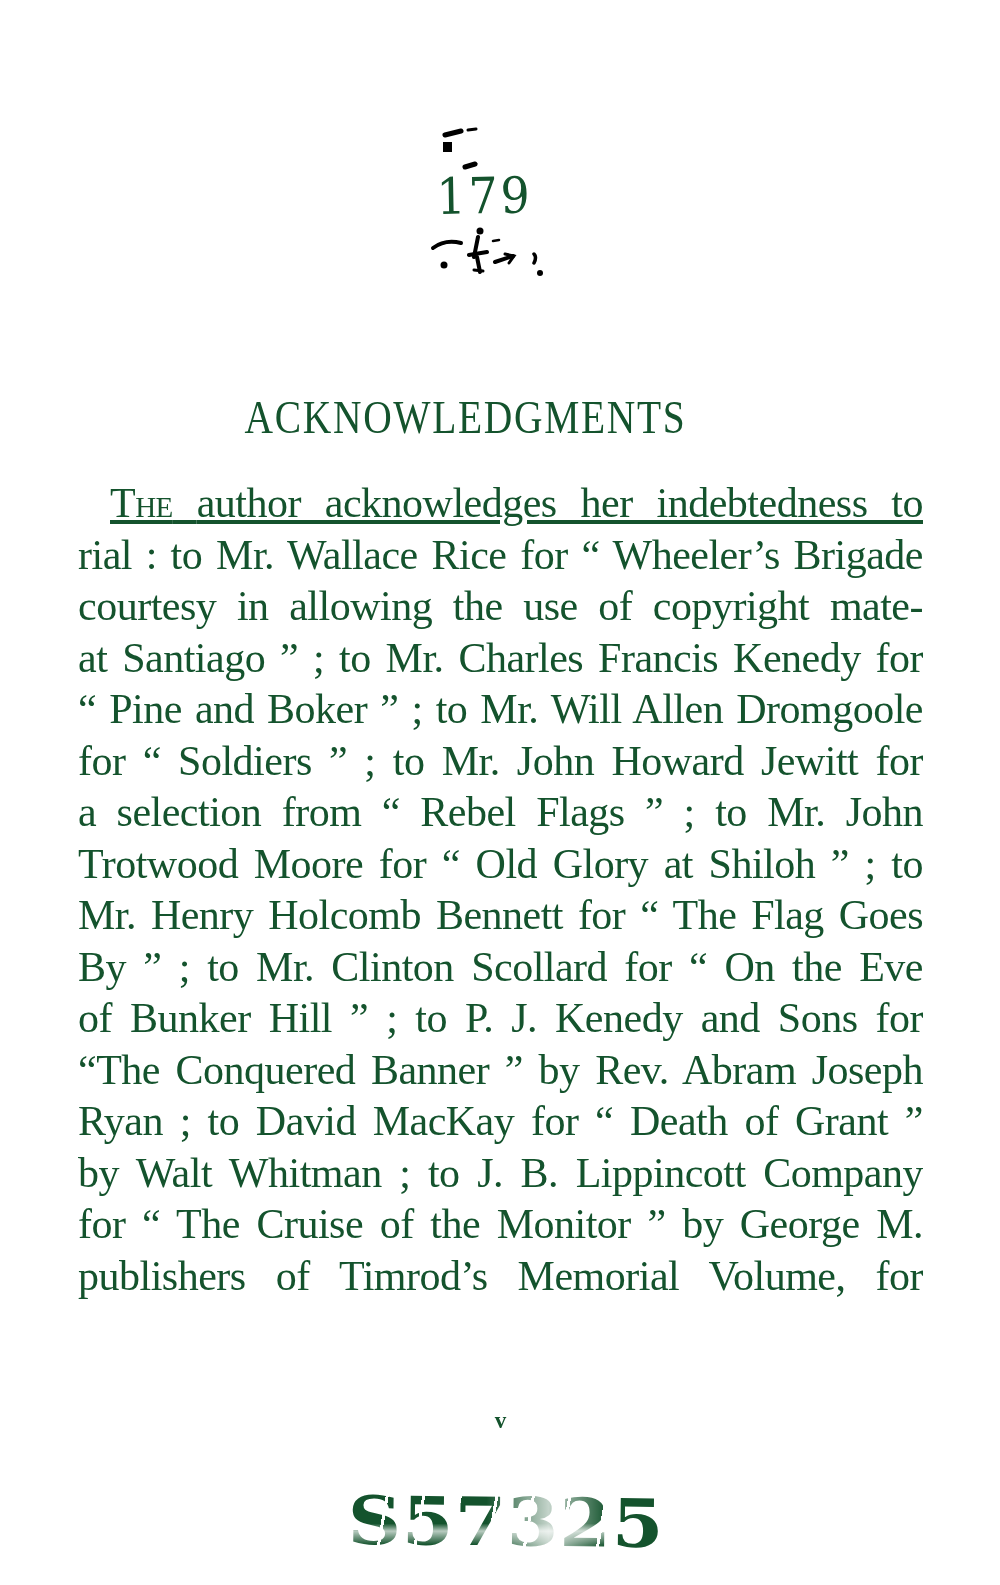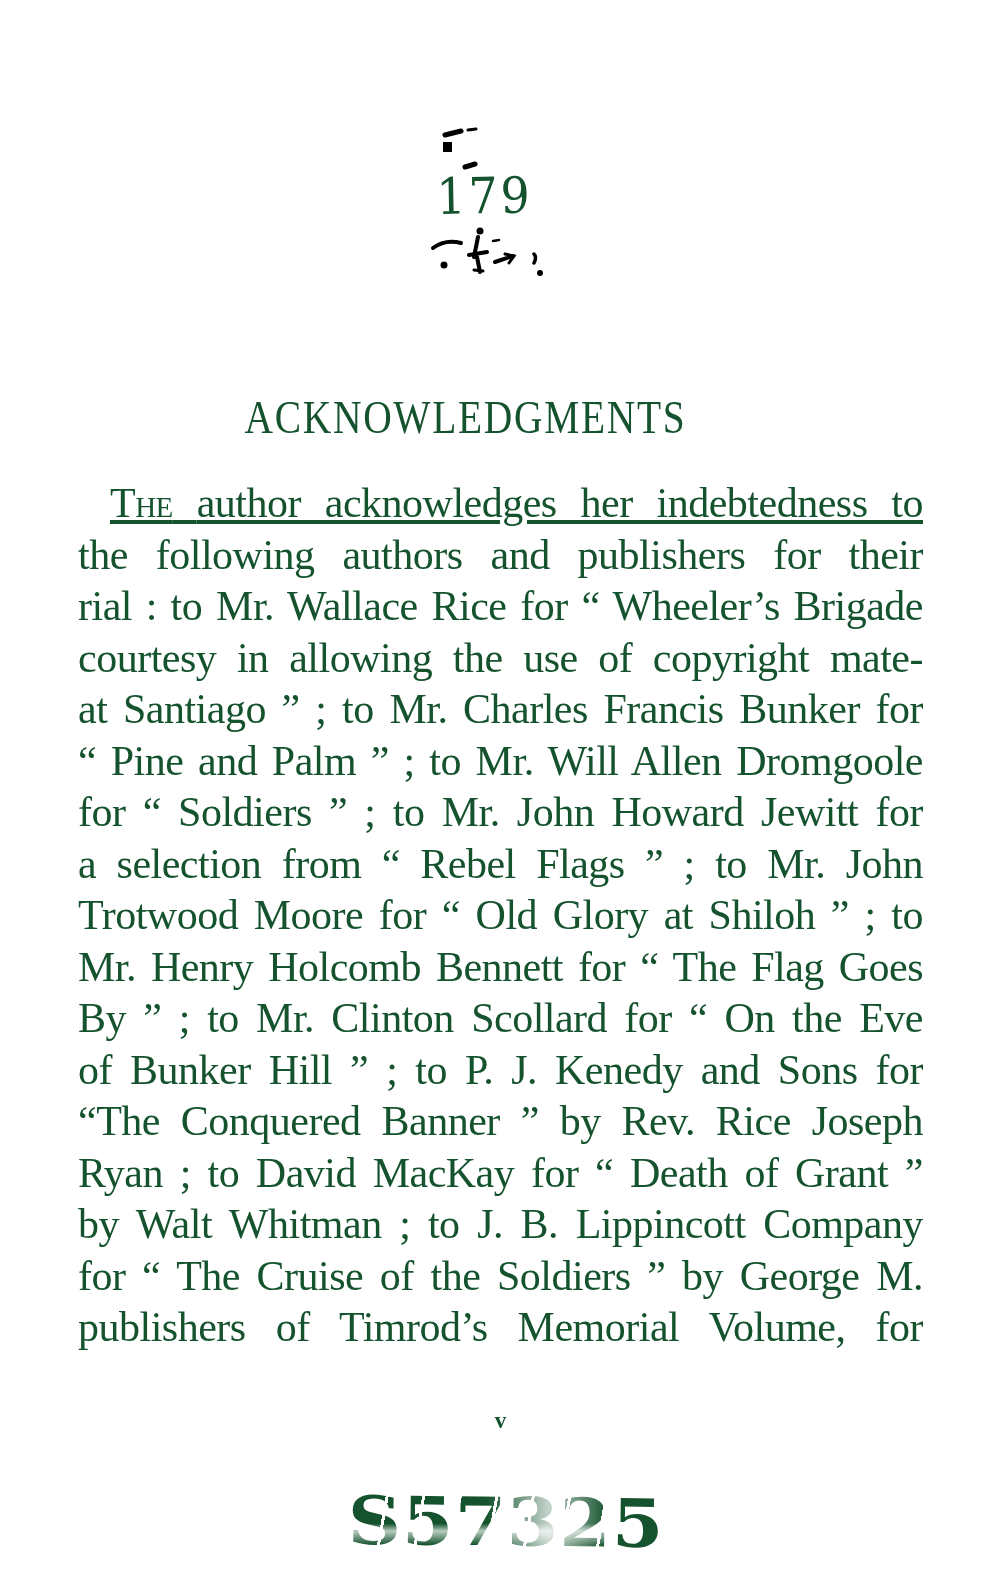--- a/index.html
+++ b/index.html
@@ -146,35 +146,34 @@
       <circle cx="115" cy="158" r="3" fill="#000" stroke="none"></circle>
       <circle cx="19" cy="150" r="3.5" fill="#000" stroke="none"></circle>
     </g>
   </svg>
   <div class="handwritten-number">179</div>
 
   <h1 class="heading">ACKNOWLEDGMENTS</h1>
 
   <div class="body-text">
     <div class="line first"><span class="lead-word">The</span> <span>author acknowledges her indebtedness to</span></div>
-    <div class="line">the following authors and publishers for their</div>
     <div class="line">rial : to Mr. Wallace Rice for “ Wheeler’s Brigade</div>
     <div class="line">courtesy in allowing the use of copyright mate-</div>
-    <div class="line">at Santiago ” ; to Mr. Charles Francis Bunker for</div>
-    <div class="line">“ Pine and Palm ” ; to Mr. Will Allen Dromgoole</div>
+    <div class="line">at Santiago ” ; to Mr. Charles Francis Kenedy for</div>
+    <div class="line">“ Pine and Boker ” ; to Mr. Will Allen Dromgoole</div>
     <div class="line">for “ Soldiers ” ; to Mr. John Howard Jewitt for</div>
     <div class="line">a selection from “ Rebel Flags ” ; to Mr. John</div>
     <div class="line">Trotwood Moore for “ Old Glory at Shiloh ” ; to</div>
     <div class="line">Mr. Henry Holcomb Bennett for “ The Flag Goes</div>
     <div class="line">By ” ; to Mr. Clinton Scollard for “ On the Eve</div>
     <div class="line">of Bunker Hill ” ; to P. J. Kenedy and Sons for</div>
-    <div class="line">“The Conquered Banner ” by Rev. Rice Joseph</div>
+    <div class="line">“The Conquered Banner ” by Rev. Abram Joseph</div>
     <div class="line">Ryan ; to David MacKay for “ Death of Grant ”</div>
     <div class="line">by Walt Whitman ; to J. B. Lippincott Company</div>
-    <div class="line">for “ The Cruise of the Soldiers ” by George M.</div>
+    <div class="line">for “ The Cruise of the Monitor ” by George M.</div>
     <div class="line">publishers of Timrod’s Memorial Volume, for</div>
   </div>
 
   <div class="page-number">v</div>
 
   <div class="stamp">S57325</div>
   <div class="stamp-distress"></div>
 
 </div>
 

